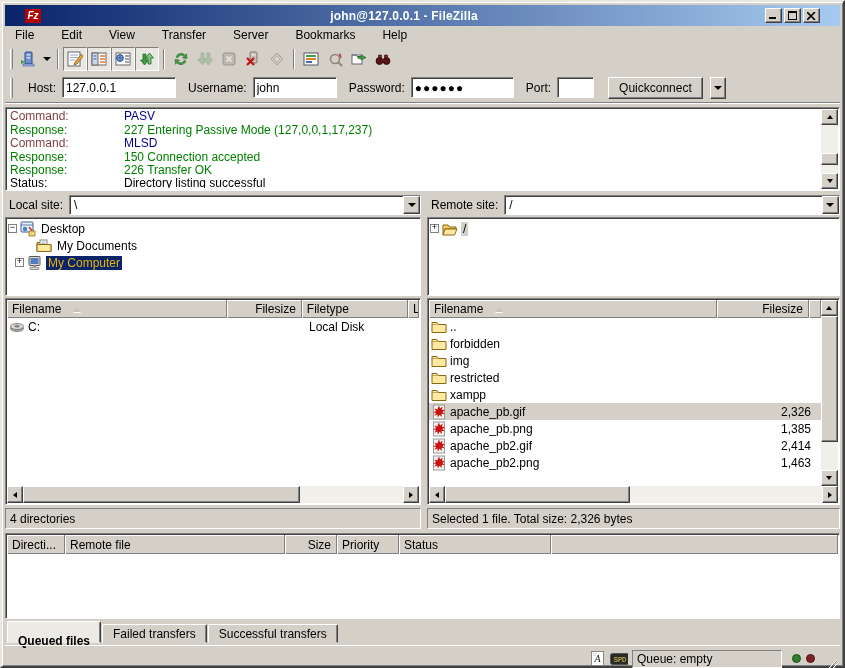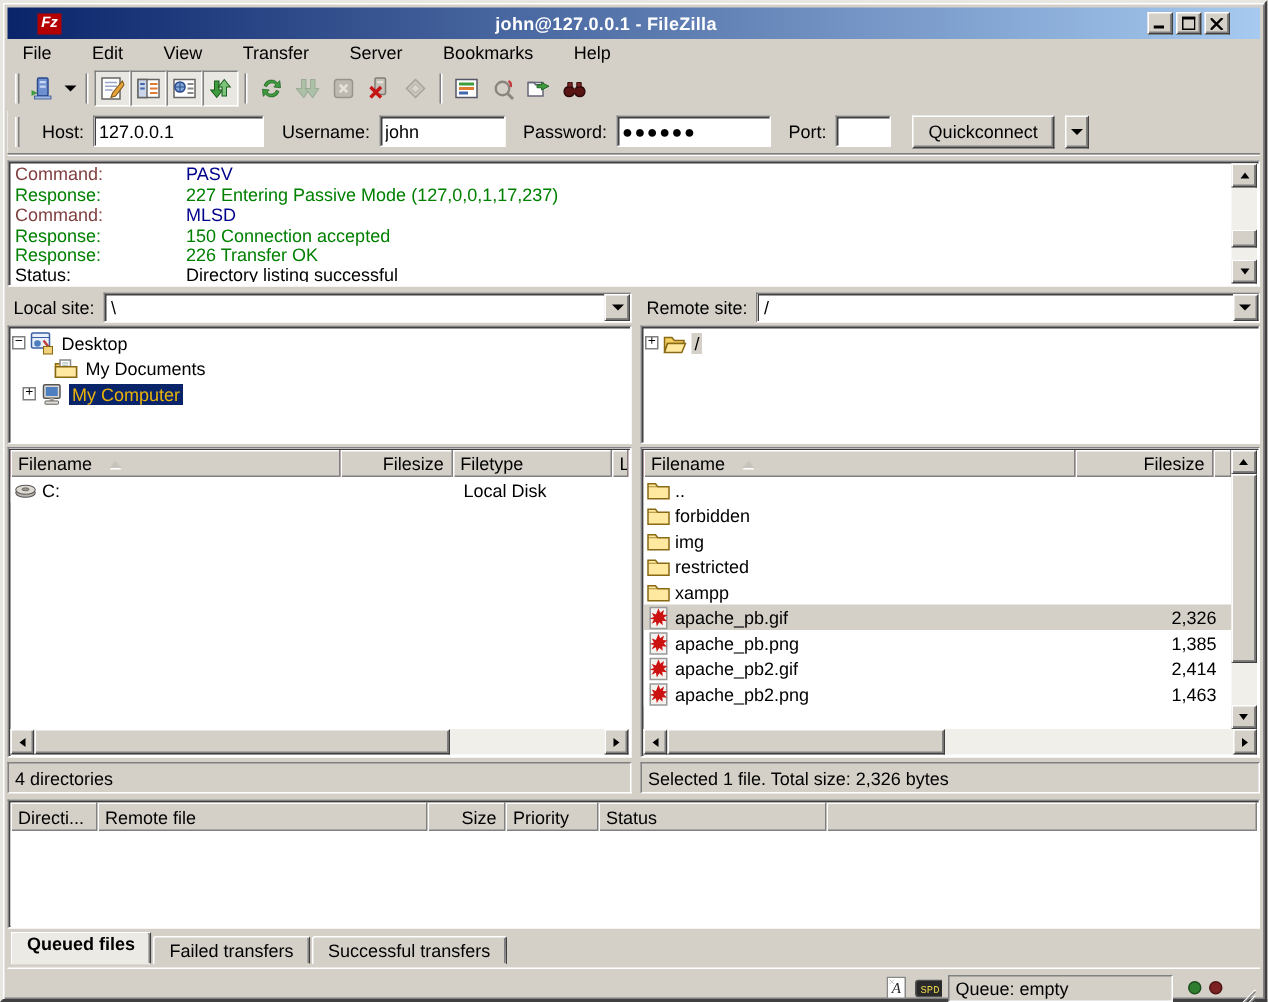--- a/index.html
+++ b/index.html
@@ -141,21 +141,21 @@
   .queue { height:86px; margin-top:6px; flex:none; position:relative; background:#fff;
            border:1px solid; border-color:#808080 #fff #fff #808080; box-shadow: inset 1px 1px 0 #404040; }
   .qheader { height:19px; display:flex; position:absolute; left:1px; right:1px; top:1px; }
   .qbody { position:absolute; left:1px; right:1px; top:20px; bottom:1px; background:#fff; }
 
   
   .tabsrow { height:22px; margin-top:2px; display:flex; align-items:flex-end; padding-left:2px; flex:none; }
   .tab { height:19px; padding:2px 10px 0 10px; background:#D4D0C8; margin-right:1px;
          border:1px solid; border-color:#fff #404040 #D4D0C8 #fff; box-shadow: inset -1px 0 0 #808080;
          border-top-left-radius:2px; border-top-right-radius:2px; }
-  .tab.active { height:22px; font-weight:bold; background:#ECEAE5; padding-top:0;
+  .tab.active { height:22px; font-weight:bold; background:#ECEAE5; padding-top:12px;
                 border-color:#fff #404040 #ECEAE5 #fff; }
 
   
   .statusbar { height:26px; margin-top:2px; display:flex; align-items:center; justify-content:flex-end;
                gap:4px; padding:0 2px; flex:none; border-top:1px solid #fff; }
   .sb-mini { width:18px; height:16px; display:flex; align-items:center; justify-content:center; }
   .queue-panel { width:150px; height:18px; display:flex; align-items:center; padding:0 4px;
                  border:1px solid; border-color:#808080 #fff #fff #808080; background:#D4D0C8; }
   .led { width:9px; height:9px; border-radius:50%; }
   .led.green { background:#2F7D2F; border:1px solid #1C4F1C; }

